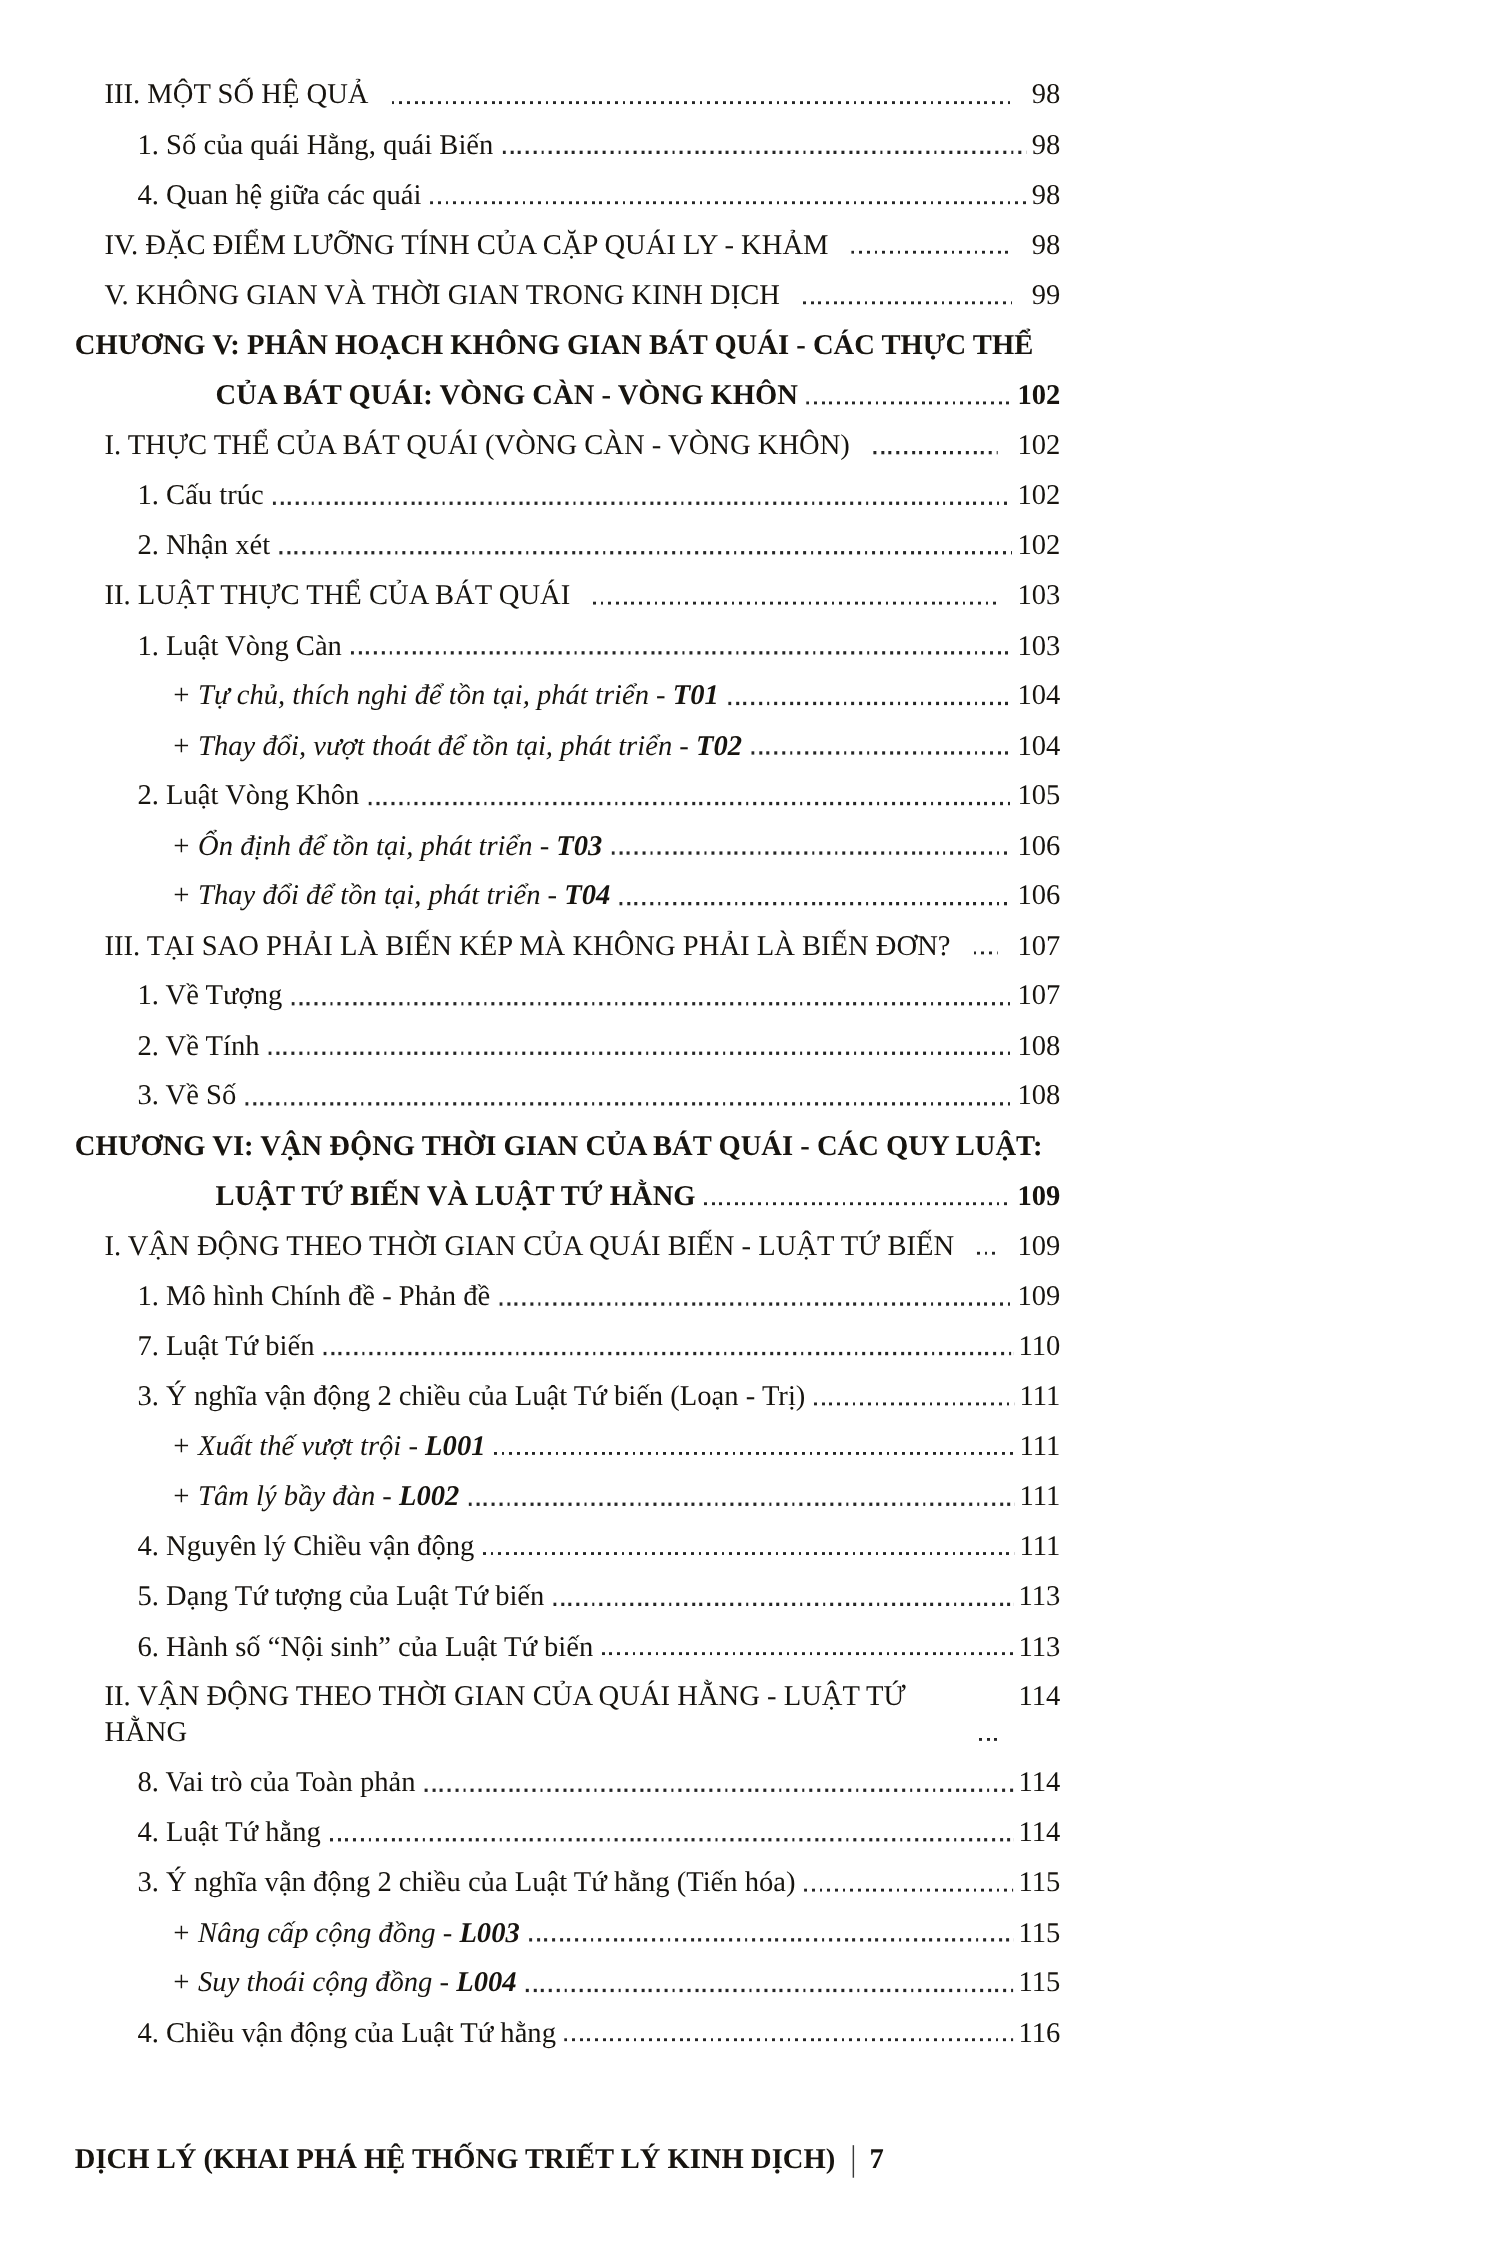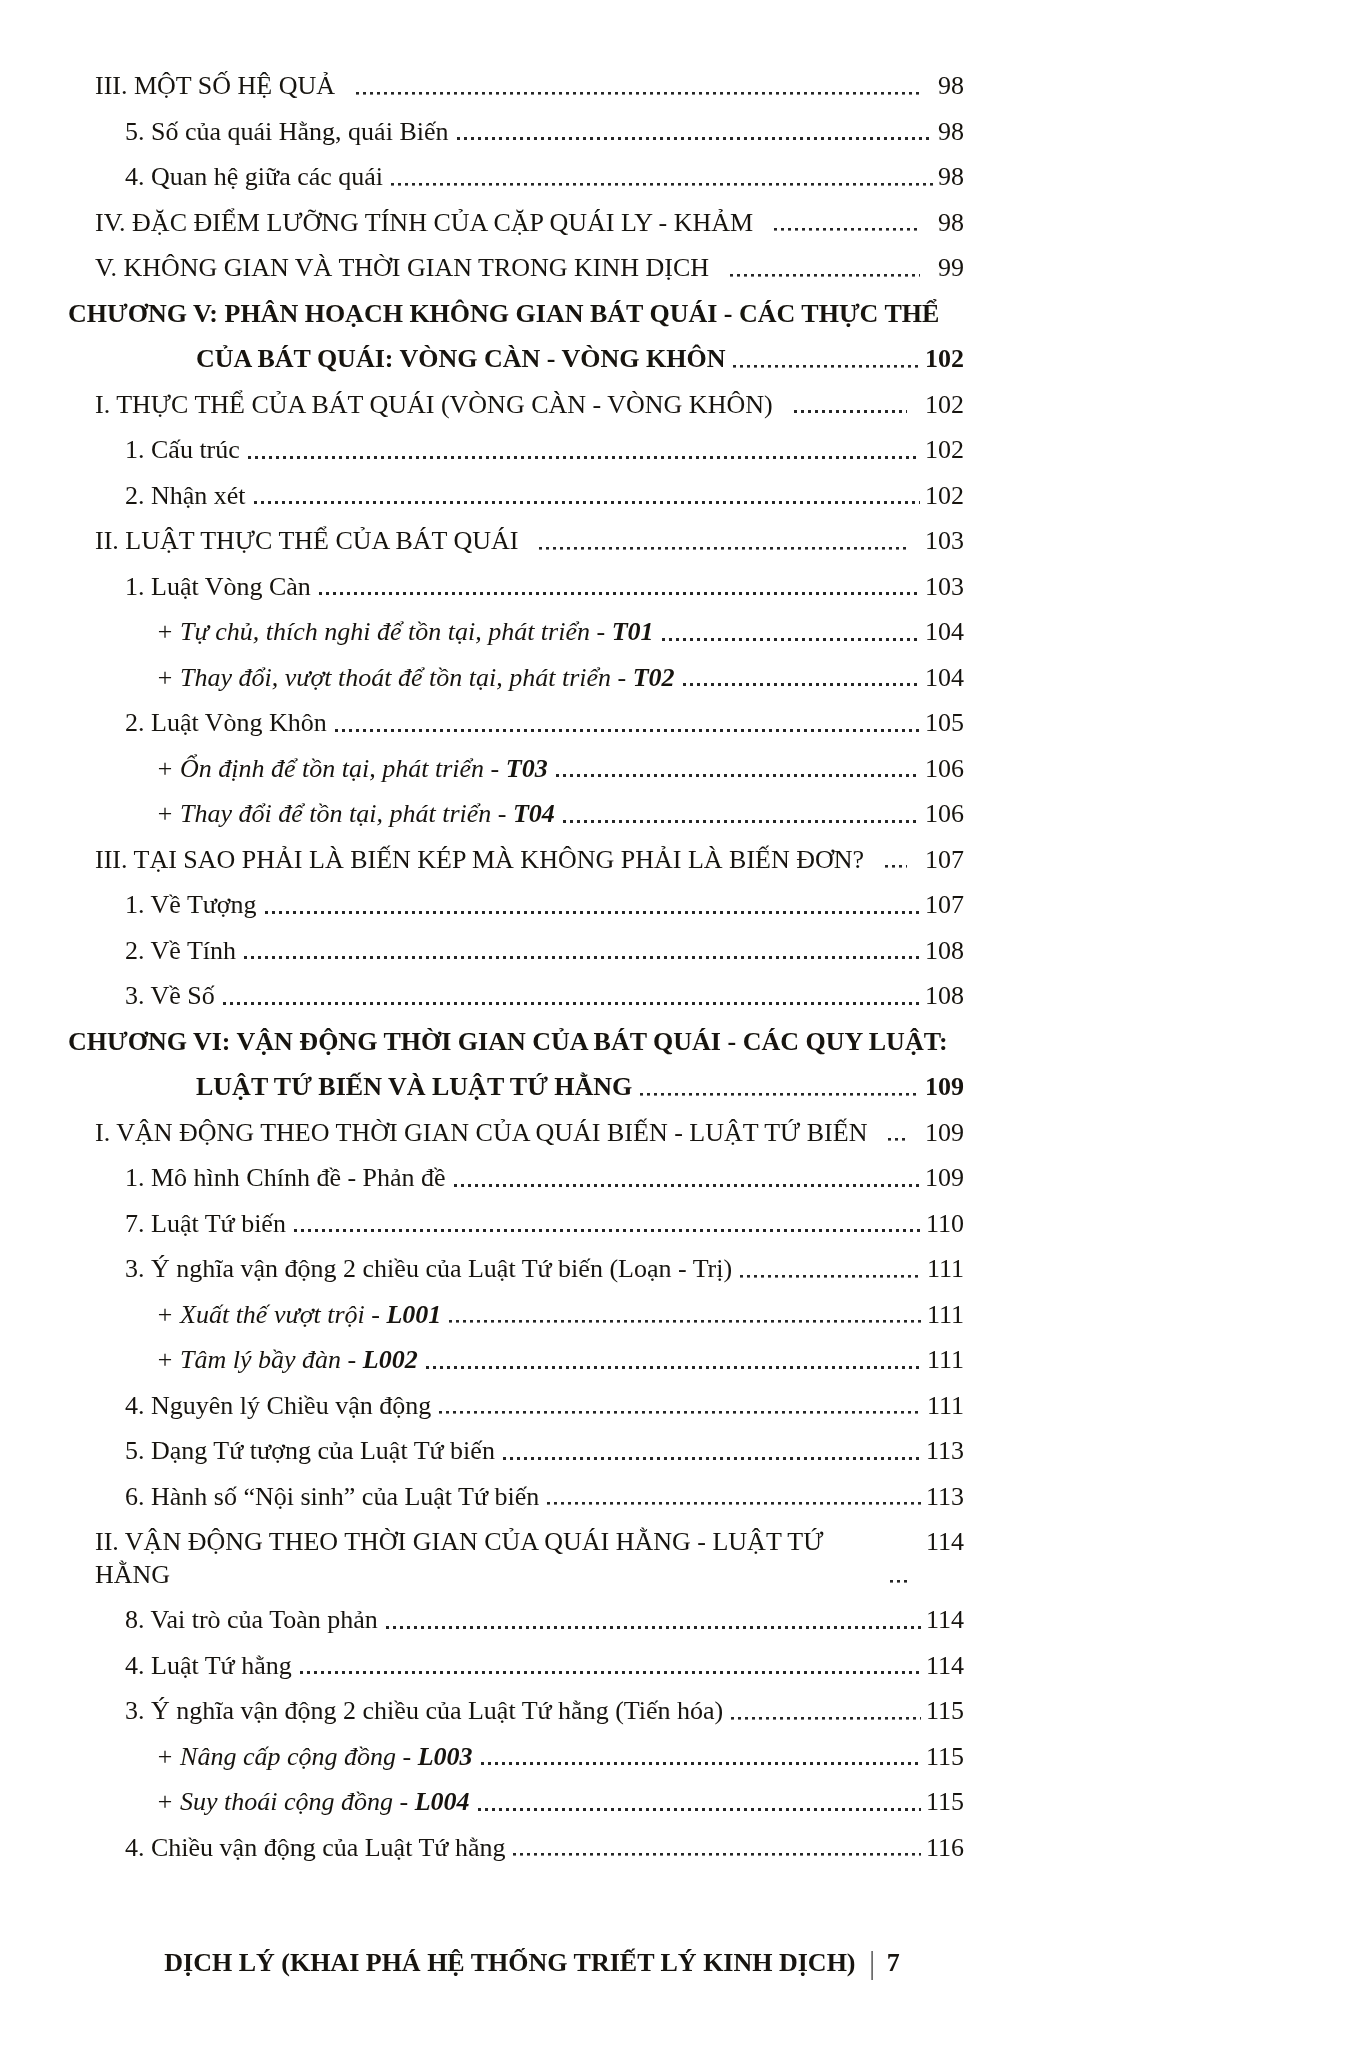--- a/index.html
+++ b/index.html
@@ -52,21 +52,21 @@
   }
 
   .pg { flex: 0 0 auto; font-style: normal; }
   .row.chapter2 .pg { font-weight: 700; }
 
   .footer {
     position: absolute;
     left: 68px;
     top: 1948px;
     width: 928px;
-    text-align: center;
+    text-align: left;
     font-size: 26px;
     font-weight: 700;
     white-space: nowrap;
   }
   .f-sep {
     font-weight: 400;
     color: #3a3a3a;
     margin: 0 12px 0 14px;
     display: inline-block;
     transform: scaleY(1.25);
@@ -76,21 +76,21 @@
 <body>
 
 <div class="page">
   <main class="content" id="toc">
       <div class="row section">
         <span class="label">III. MỘT SỐ HỆ QUẢ</span>
         <span class="dots"></span>
         <span class="pg">98</span>
       </div>
       <div class="row item">
-        <span class="label">5. Số của quái Hằng, quái Biến</span>
+        <span class="label">1. Số của quái Hằng, quái Biến</span>
         <span class="dots"></span>
         <span class="pg">98</span>
       </div>
       <div class="row item">
         <span class="label">4. Quan hệ giữa các quái</span>
         <span class="dots"></span>
         <span class="pg">98</span>
       </div>
       <div class="row section">
         <span class="label">IV. ĐẶC ĐIỂM LƯỠNG TÍNH CỦA CẶP QUÁI LY - KHẢM</span>

